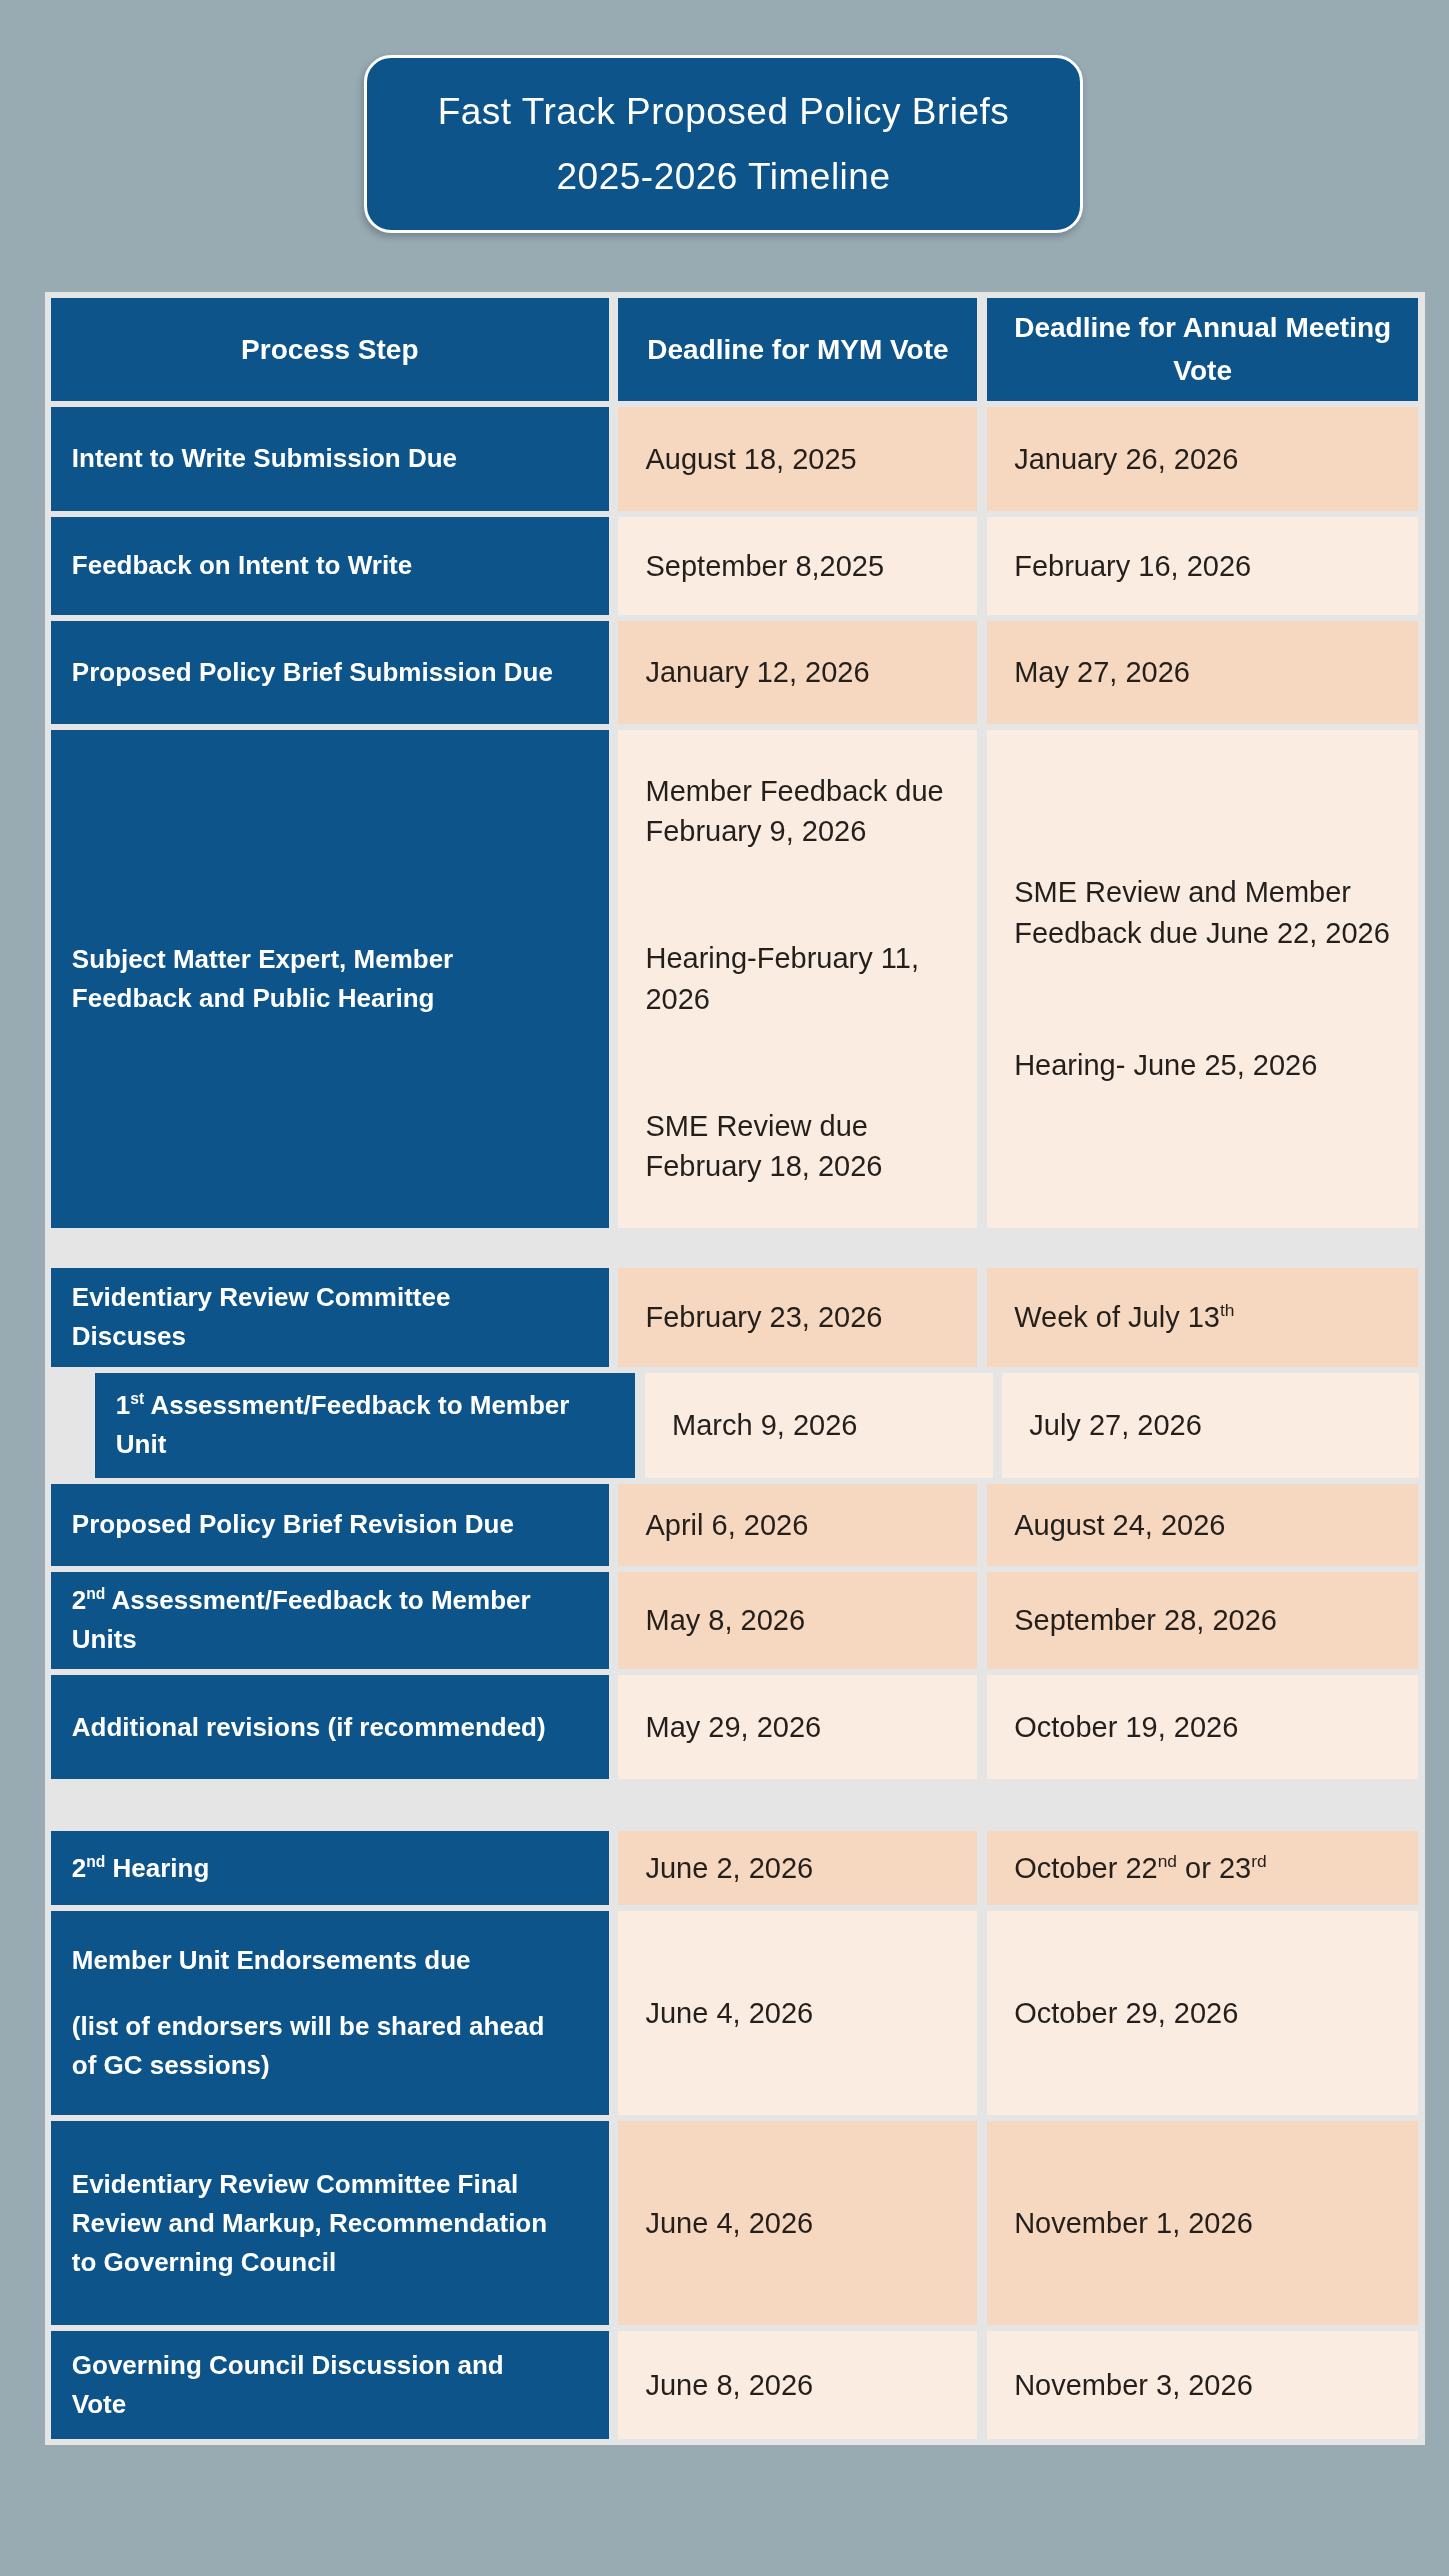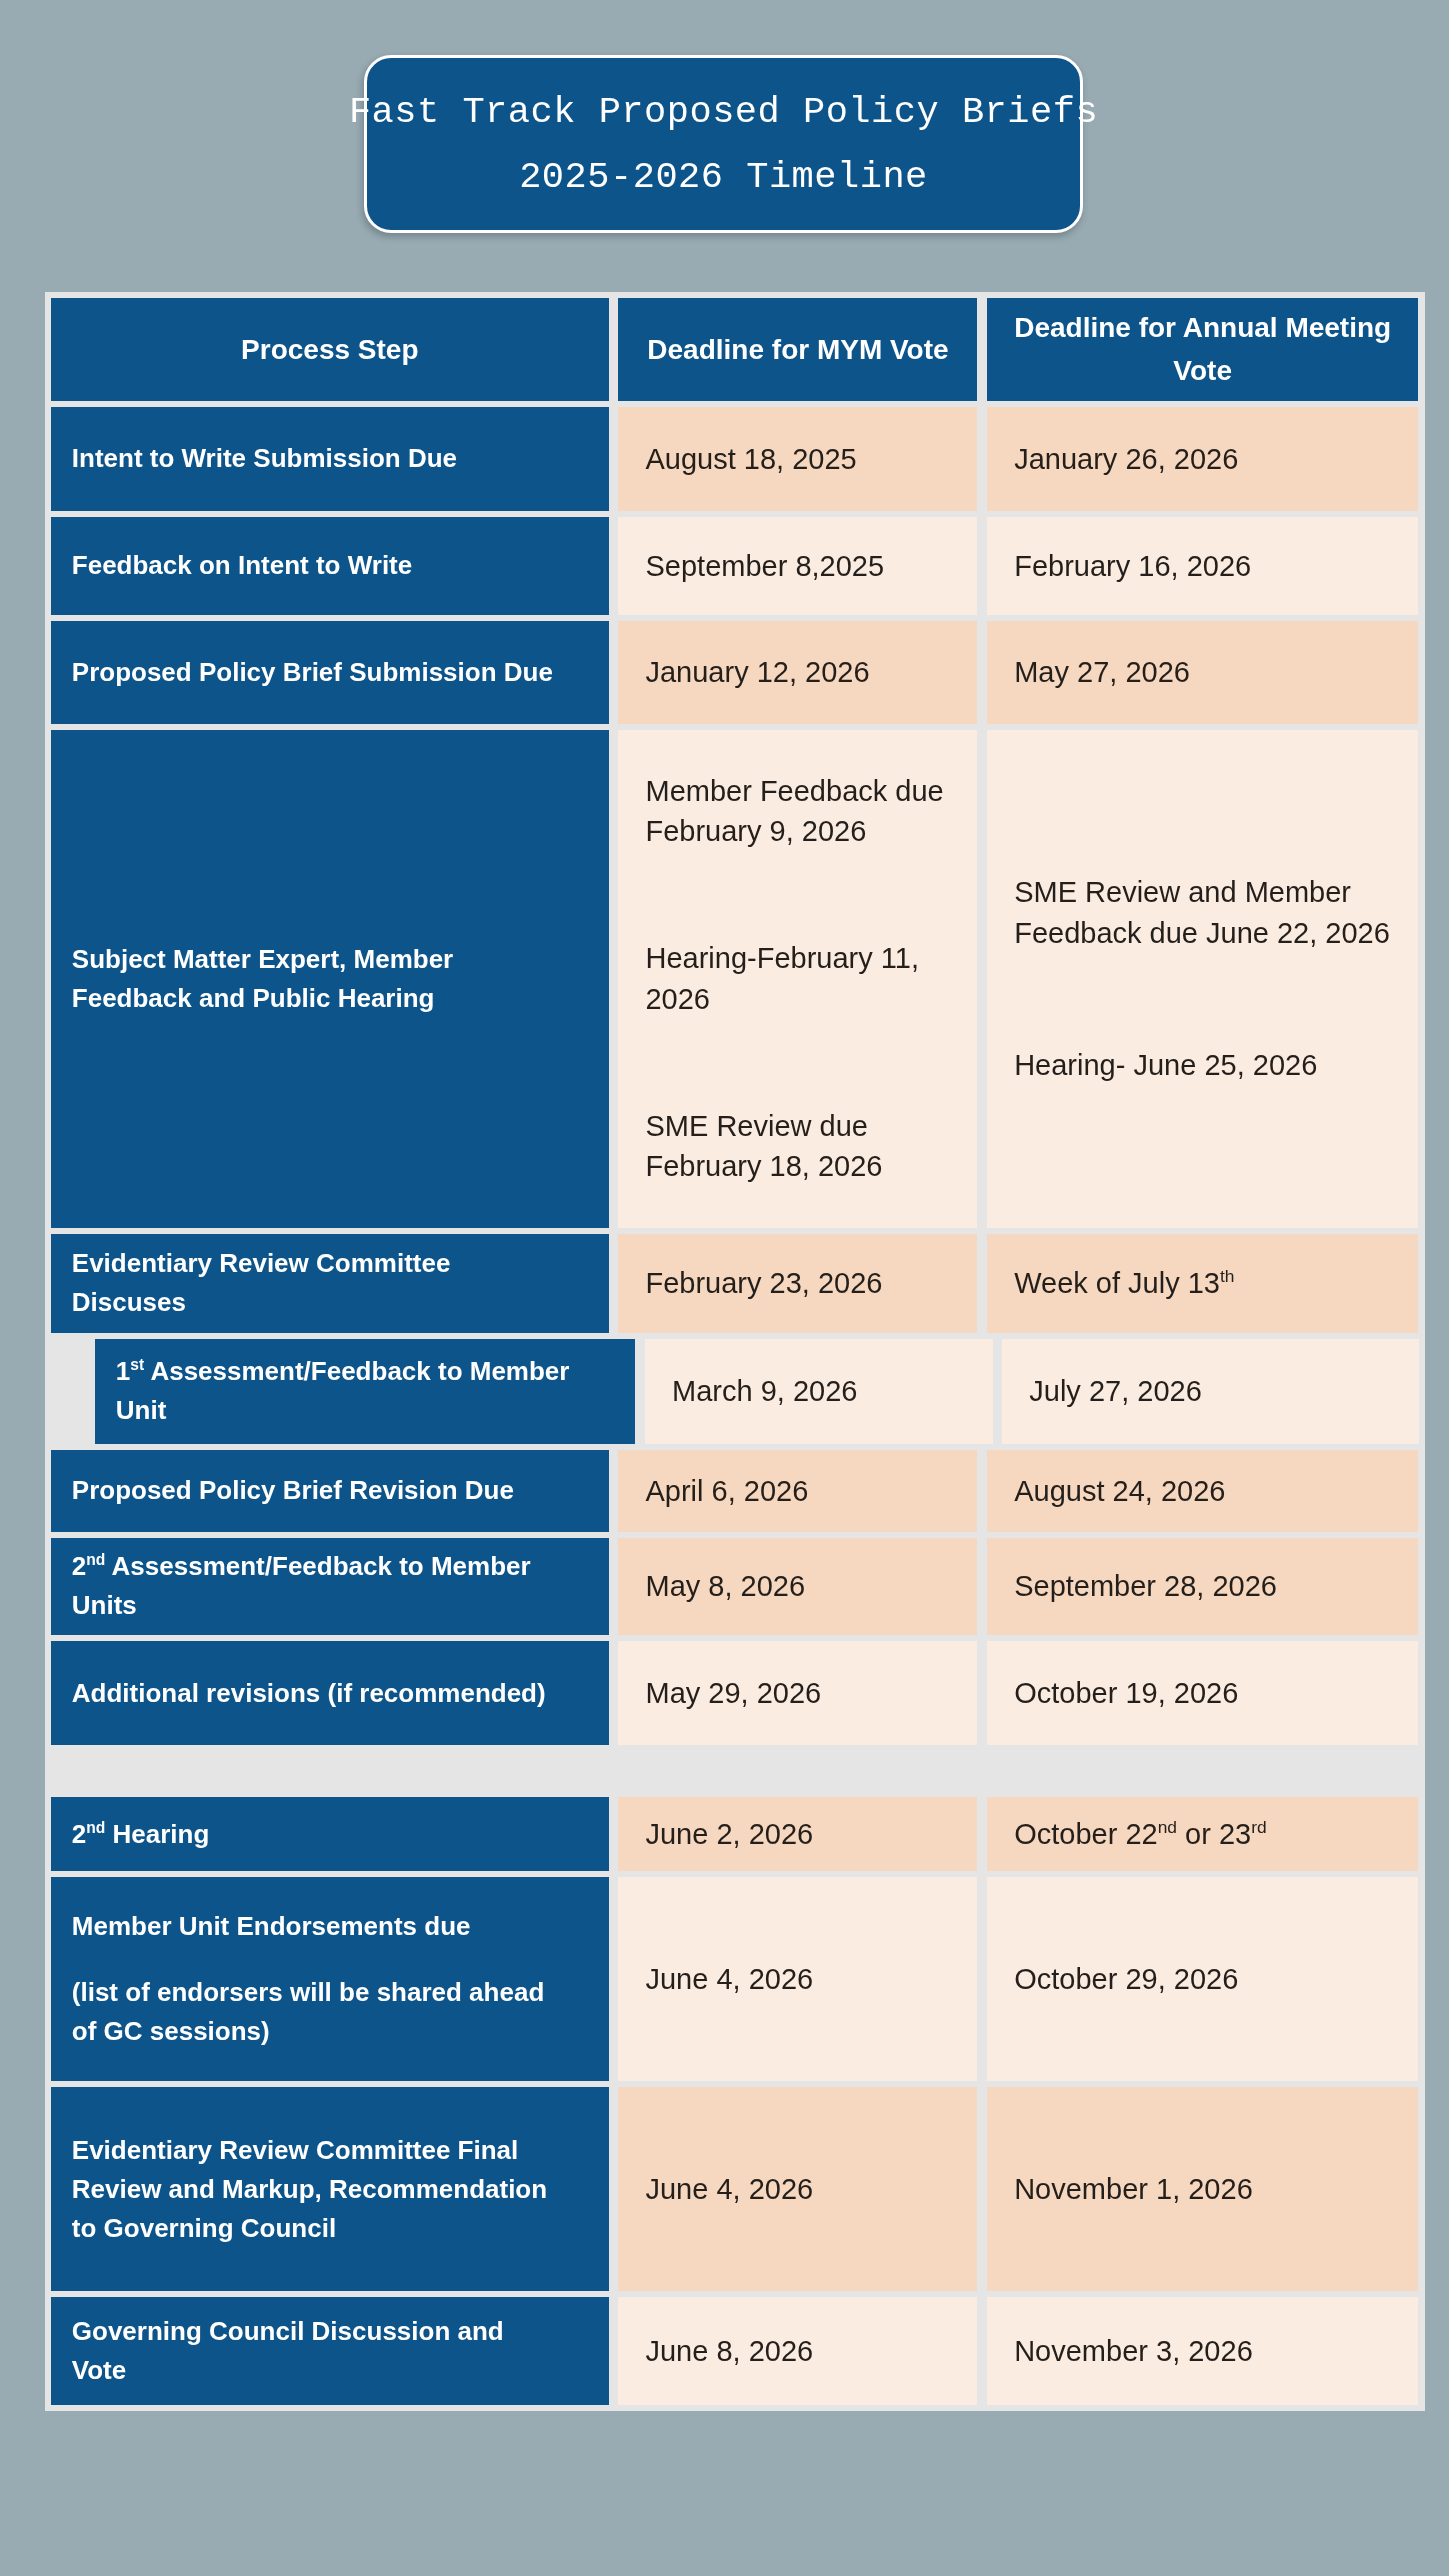--- a/index.html
+++ b/index.html
@@ -24,21 +24,20 @@
     border-radius: 27px;
     box-shadow: -1.9px 3.9px 6.8px rgba(40,55,65,0.30);
     display: flex;
     flex-direction: column;
     justify-content: center;
     align-items: center;
     gap: 23px;
     color: #ffffff;
     font-size: 37px;
     letter-spacing: 0.5px;
-    font-family: Liberation Mono, monospace;
   }
   .title-line { white-space: nowrap; }
 
   
   .tbl {
     position: absolute;
     left: 45px;
     top: 292px;
     width: 1380px;
     box-sizing: border-box;
@@ -85,21 +84,21 @@
   }
   .shade-dark { background: #f6d7bf; }
   .shade-light { background: #fbece2; }
 
   
   .rh  { min-height: 103px; }
   .r1  { min-height: 104px; }
   .r2  { min-height: 98px; }
   .r3  { min-height: 103px; }
   .r4  { min-height: 498px; }
-  .r5  { min-height: 99px; }
+  .r5  { min-height: 99px; margin-top: 34px; }
   .r6  { min-height: 105px; padding-left: 44px; }
   .r7  { min-height: 82px;  }
   .r8  { min-height: 105px; }
   .r9  { min-height: 97px; }
   .r10 { min-height: 104px; }
   .r11 { min-height: 74px; margin-top: 46px;  }
   .r12 { min-height: 204px; }
   .r13 { min-height: 204px; }
   .r14 { min-height: 108px; }
 

